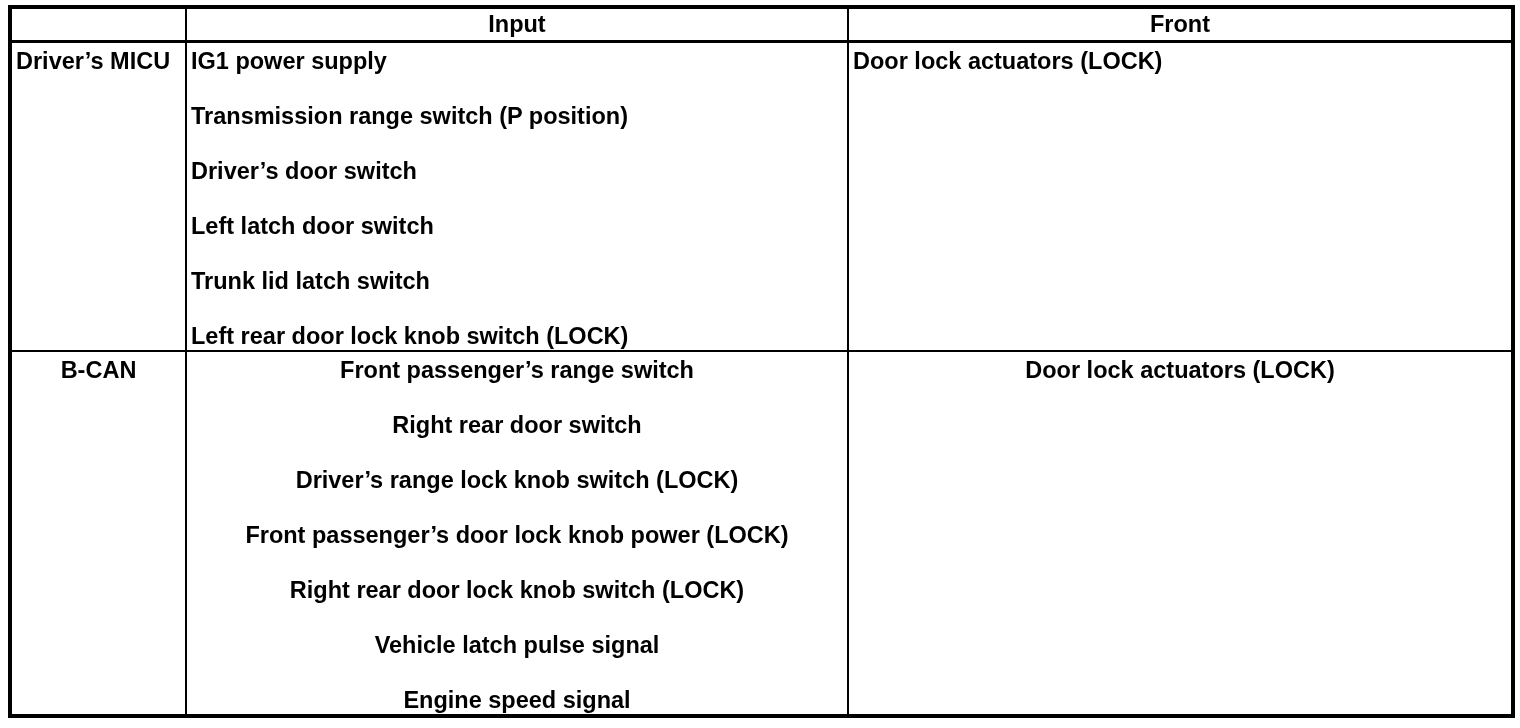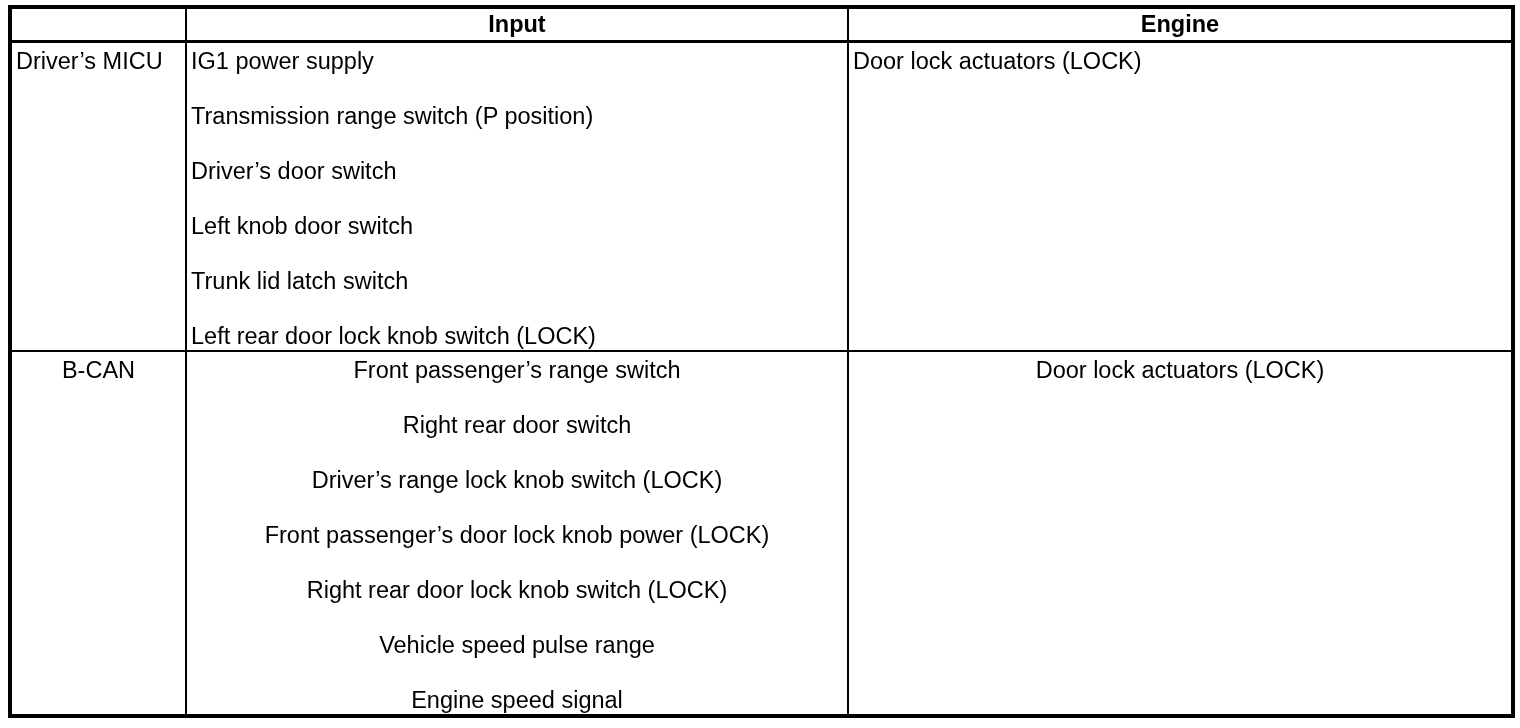--- a/index.html
+++ b/index.html
@@ -37,21 +37,21 @@
     font-weight: bold;
     text-align: center;
     vertical-align: middle;
     padding: 0;
   }
   table.io-table tbody td {
     vertical-align: top;
     font-size: 23.5px;
     line-height: 24px;
     padding: 6px 4px 2px 4px;
-    font-weight: normal;
+    font-weight: bold;
   }
   tr.row-micu  { height: 307px; }
   tr.row-bcan  { height: 364px; text-align: center; }
   p.cell-line {
     margin: 0 0 31px 0;
     white-space: nowrap;
   }
   p.cell-line:last-child { margin-bottom: 0; }
 </style>
 </head>
@@ -60,51 +60,51 @@
 <table class="io-table">
   <colgroup>
     <col style="width:176px">
     <col style="width:662px">
     <col style="width:665px">
   </colgroup>
   <thead>
     <tr>
       <th></th>
       <th>Input</th>
-      <th>Engine</th>
+      <th>Front</th>
     </tr>
   </thead>
   <tbody>
     <tr class="row-micu">
       <td>
         <p class="cell-line">Driver’s MICU</p>
       </td>
       <td>
         <p class="cell-line">IG1 power supply</p>
         <p class="cell-line">Transmission range switch (P position)</p>
         <p class="cell-line">Driver’s door switch</p>
-        <p class="cell-line">Left knob door switch</p>
+        <p class="cell-line">Left latch door switch</p>
         <p class="cell-line">Trunk lid latch switch</p>
         <p class="cell-line">Left rear door lock knob switch (LOCK)</p>
       </td>
       <td>
         <p class="cell-line">Door lock actuators (LOCK)</p>
       </td>
     </tr>
     <tr class="row-bcan">
       <td>
         <p class="cell-line">B-CAN</p>
       </td>
       <td>
         <p class="cell-line">Front passenger’s range switch</p>
         <p class="cell-line">Right rear door switch</p>
         <p class="cell-line">Driver’s range lock knob switch (LOCK)</p>
         <p class="cell-line">Front passenger’s door lock knob power (LOCK)</p>
         <p class="cell-line">Right rear door lock knob switch (LOCK)</p>
-        <p class="cell-line">Vehicle speed pulse range</p>
+        <p class="cell-line">Vehicle latch pulse signal</p>
         <p class="cell-line">Engine speed signal</p>
       </td>
       <td>
         <p class="cell-line">Door lock actuators (LOCK)</p>
       </td>
     </tr>
   </tbody>
 </table>
 
 </body></html>

